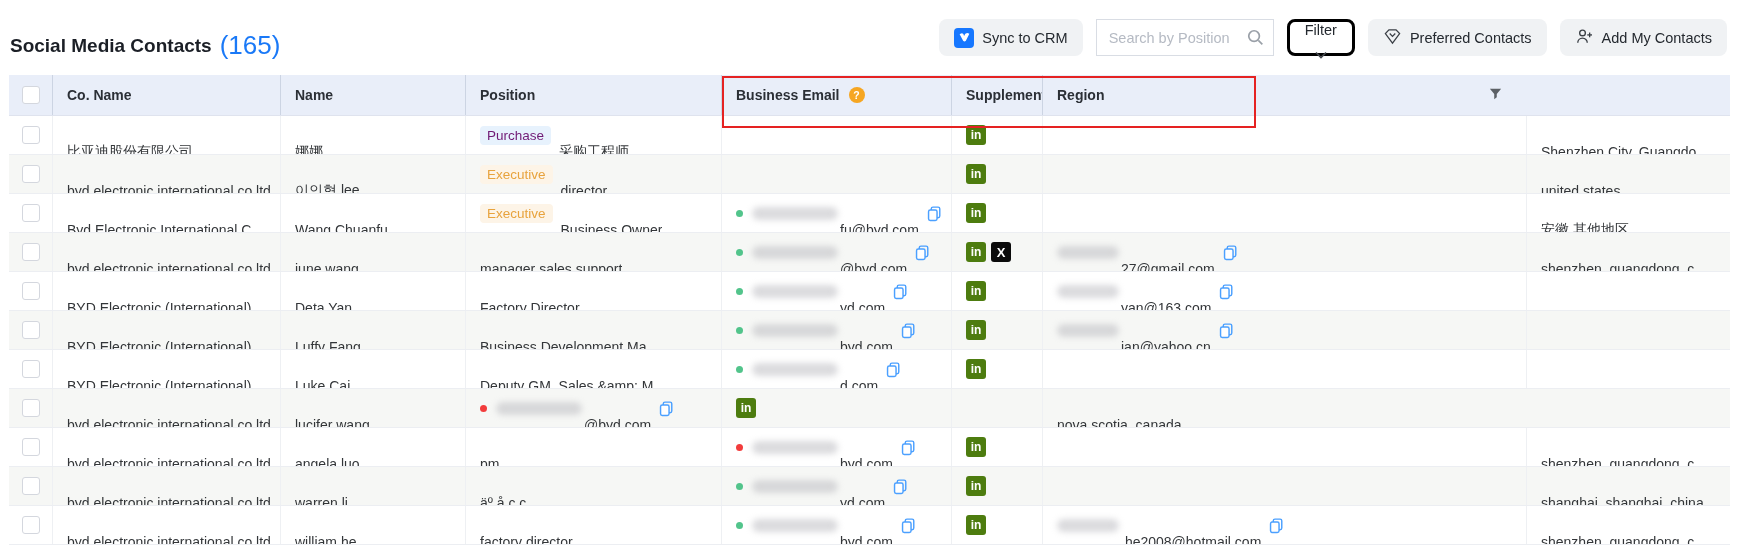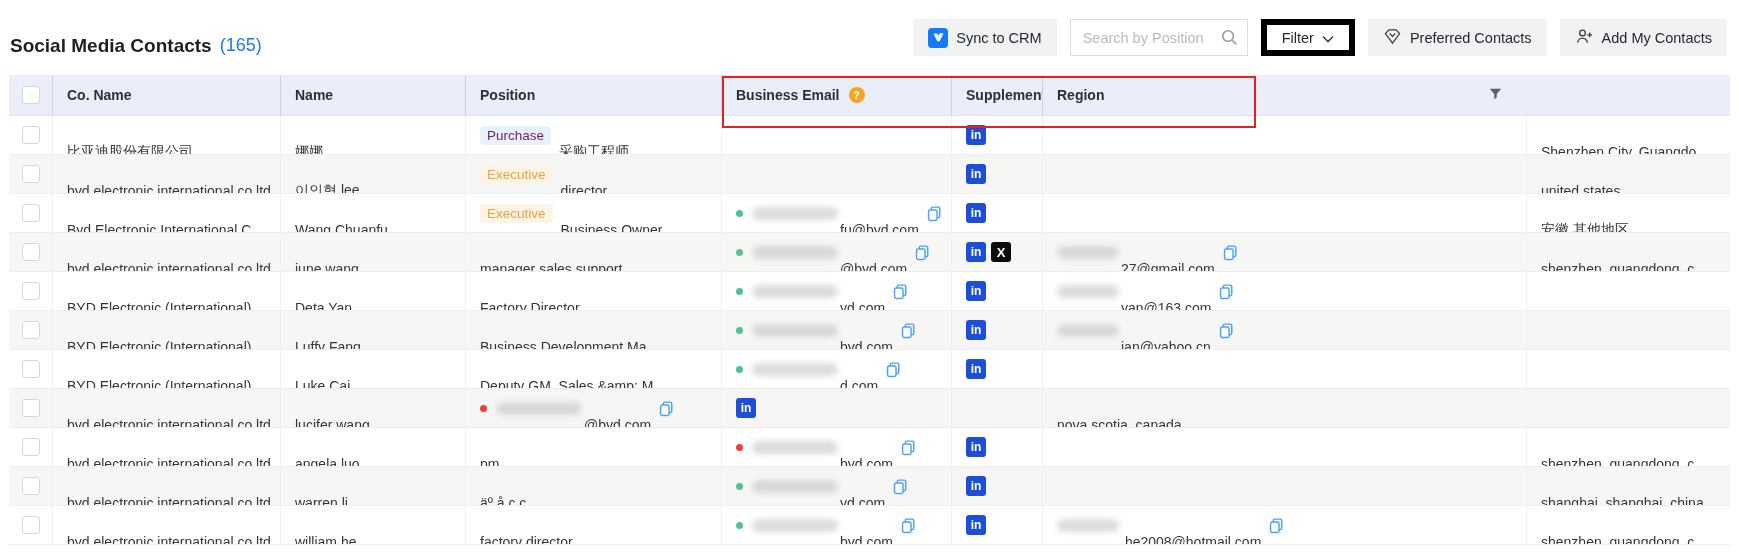--- a/index.html
+++ b/index.html
@@ -3,25 +3,25 @@
 <meta charset="utf-8">
 <style>
   html,body{margin:0;padding:0;background:#fff;}
   .page{position:relative;width:1739px;height:554px;background:#fff;overflow:hidden;
         font-family:"Liberation Sans","DejaVu Sans",sans-serif;color:#333639;}
 
   
   .topbar{height:75px;display:flex;align-items:center;padding:0 12px 0 10px;box-sizing:border-box;}
   .title-wrap{display:flex;align-items:center;gap:8px;margin-right:auto;margin-top:16px;}
   .page-title{font-size:19px;font-weight:700;color:#1b1f26;}
-  .page-count{font-size:18px;font-weight:500;color:#1a79f7;}
+  .page-count{font-size:26px;font-weight:500;color:#1a79f7;}
   .btns{display:flex;align-items:center;gap:13px;}
-  .btn{display:flex;align-items:center;gap:8px;height:37px;padding:0 15px;border-radius:0;
+  .btn{display:flex;align-items:center;gap:8px;height:37px;padding:0 15px;border-radius:8px;
        font-size:14.5px;color:#24292f;background:#f0f2f4;border:none;cursor:pointer;white-space:nowrap;box-sizing:border-box;}
-  .btn.outline{background:#fff;border:6px solid #000000;}
+  .btn.outline{background:#fff;border:3px solid #000000;flex-direction:column;}
   .sync-logo{width:20px;height:20px;border-radius:4px;background:#1677ff;display:flex;align-items:center;justify-content:center;flex:0 0 auto;}
   .search-box{position:relative;display:flex;align-items:center;}
   .search-box input{width:178px;height:37px;border:1px solid #d9dde4;border-radius:0;
        padding:0 32px 0 12px;font-size:14.5px;color:#333;outline:none;box-sizing:border-box;
        font-family:"Liberation Sans","DejaVu Sans",sans-serif;}
   .search-box input::placeholder{color:#b5bac3;}
   .search-ic{position:absolute;right:9px;top:9px;}
 
   
   .table{margin:0 9px;width:1721px;}
@@ -44,21 +44,21 @@
   .dot{width:7px;height:7px;border-radius:50%;margin-right:9px;flex:0 0 auto;}
   .dot.green{background:#52c48b;}
   .dot.red{background:#f23c3c;}
 
   .mask{display:inline-block;height:13px;width:86px;border-radius:7px;background:#bdbdc2;
         filter:blur(3px);opacity:.55;margin-right:2px;flex:0 0 auto;}
   .mask.sm{width:62px;}
 
   .icon-copy{margin-left:7px;display:inline-flex;cursor:pointer;flex:0 0 auto;}
 
-  .li-icon{width:20px;height:20px;border-radius:3px;background:#1d4ed8;color:#fff;font-weight:700;
+  .li-icon{width:20px;height:20px;border-radius:3px;background:#4d7c0f;color:#fff;font-weight:700;
         font-size:12px;display:inline-flex;align-items:center;justify-content:center;cursor:pointer;flex:0 0 auto;}
   .x-icon{width:20px;height:20px;border-radius:3px;background:#0b0b0b;color:#fff;font-weight:700;
         font-size:13px;display:inline-flex;align-items:center;justify-content:center;margin-left:5px;cursor:pointer;flex:0 0 auto;}
 
   .help-ic{width:16px;height:16px;border-radius:50%;background:#f6a622;color:#fff;font-size:10.5px;font-weight:700;
         display:inline-flex;align-items:center;justify-content:center;margin-left:9px;cursor:pointer;flex:0 0 auto;}
 
   .th.region-th{justify-content:space-between;padding-right:24px;}
 
   .annot{position:absolute;left:722px;top:76px;width:534px;height:52px;border:2px solid #e52222;

